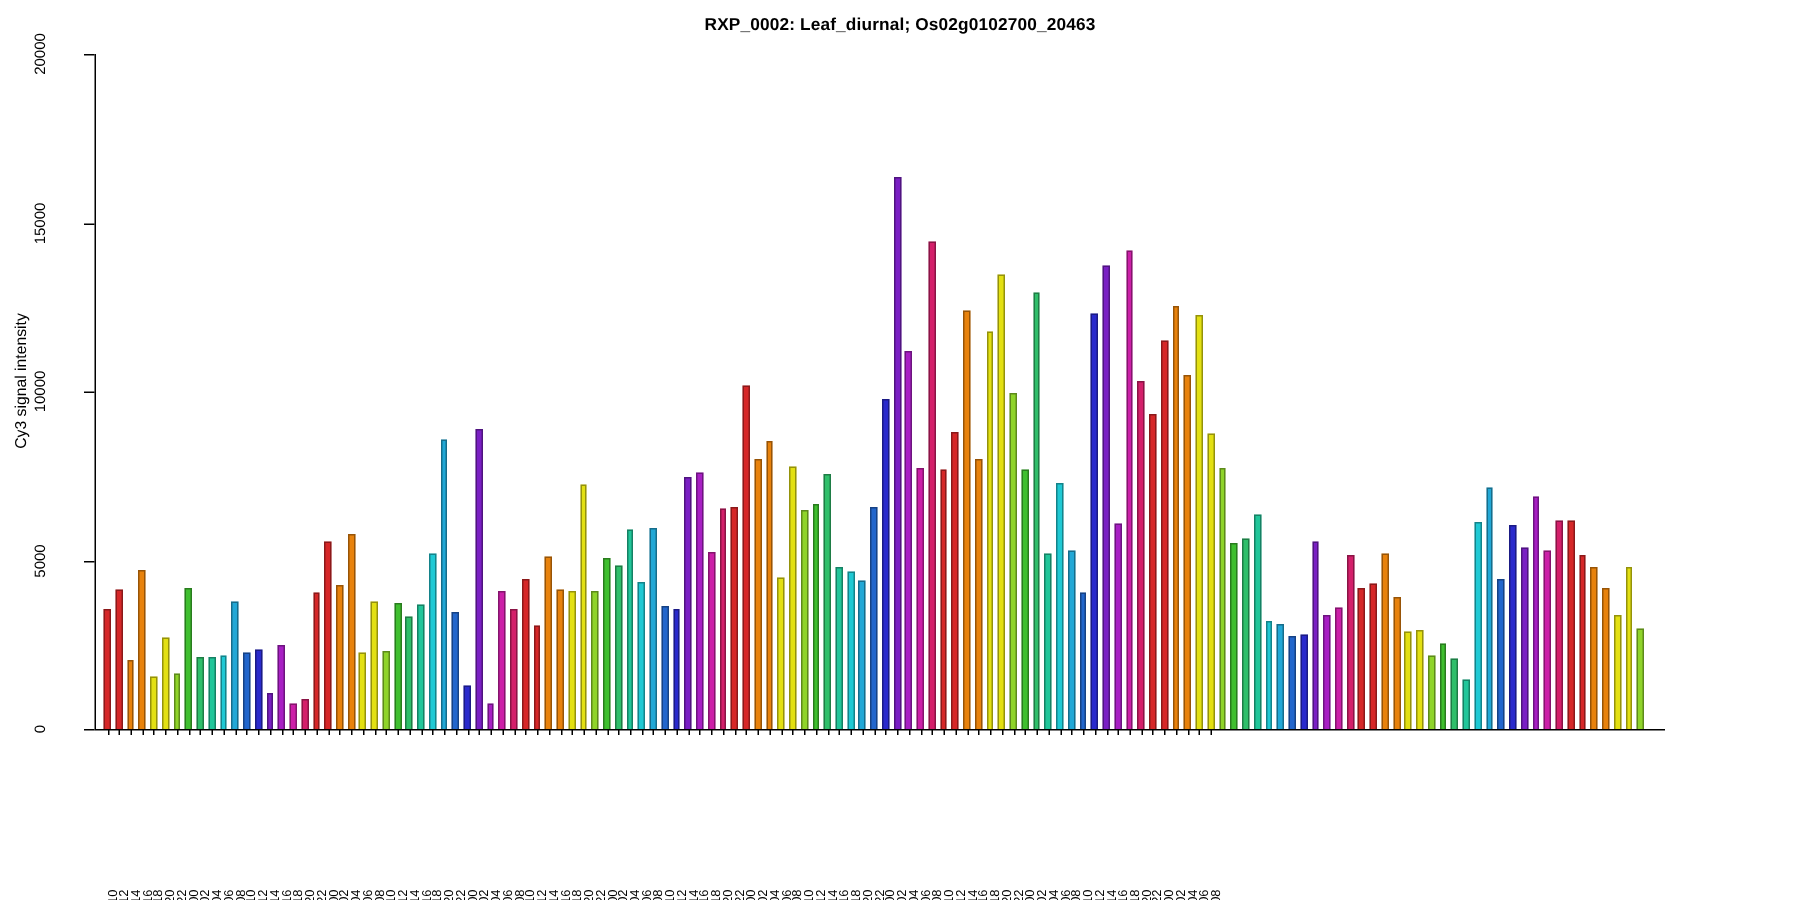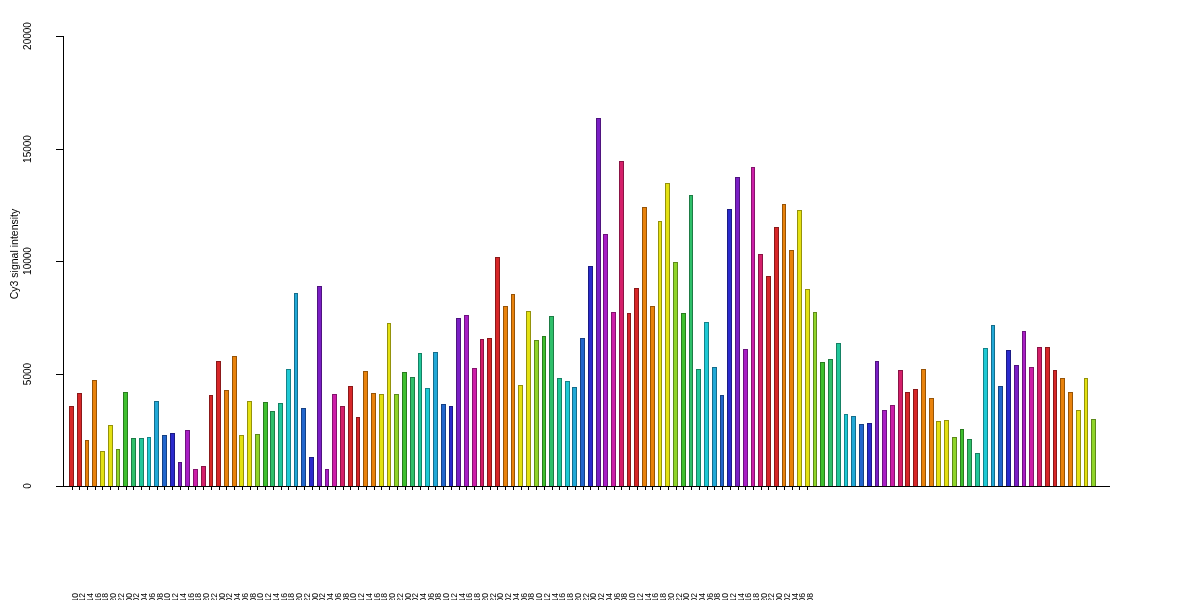--- a/index.html
+++ b/index.html
@@ -59,20 +59,21 @@
     font-size:8.6px;color:#000;white-space:nowrap;
     transform:rotate(-90deg);transform-origin:0 0;
     line-height:9px;
   }
 </style>
 </head>
 <body>
 
 <div id="root">
 
+  <div class="title">RXP_0002: Leaf_diurnal; Os02g0102700_20463</div>
 
   <div class="ylab">
     <span>Cy3 signal intensity</span>
   </div>
 
   <div class="yaxis-line"></div>
   <div class="baseline"></div>
 
   <div id="yticks">
       <div class="ytick" style="top: 486px;"></div>

